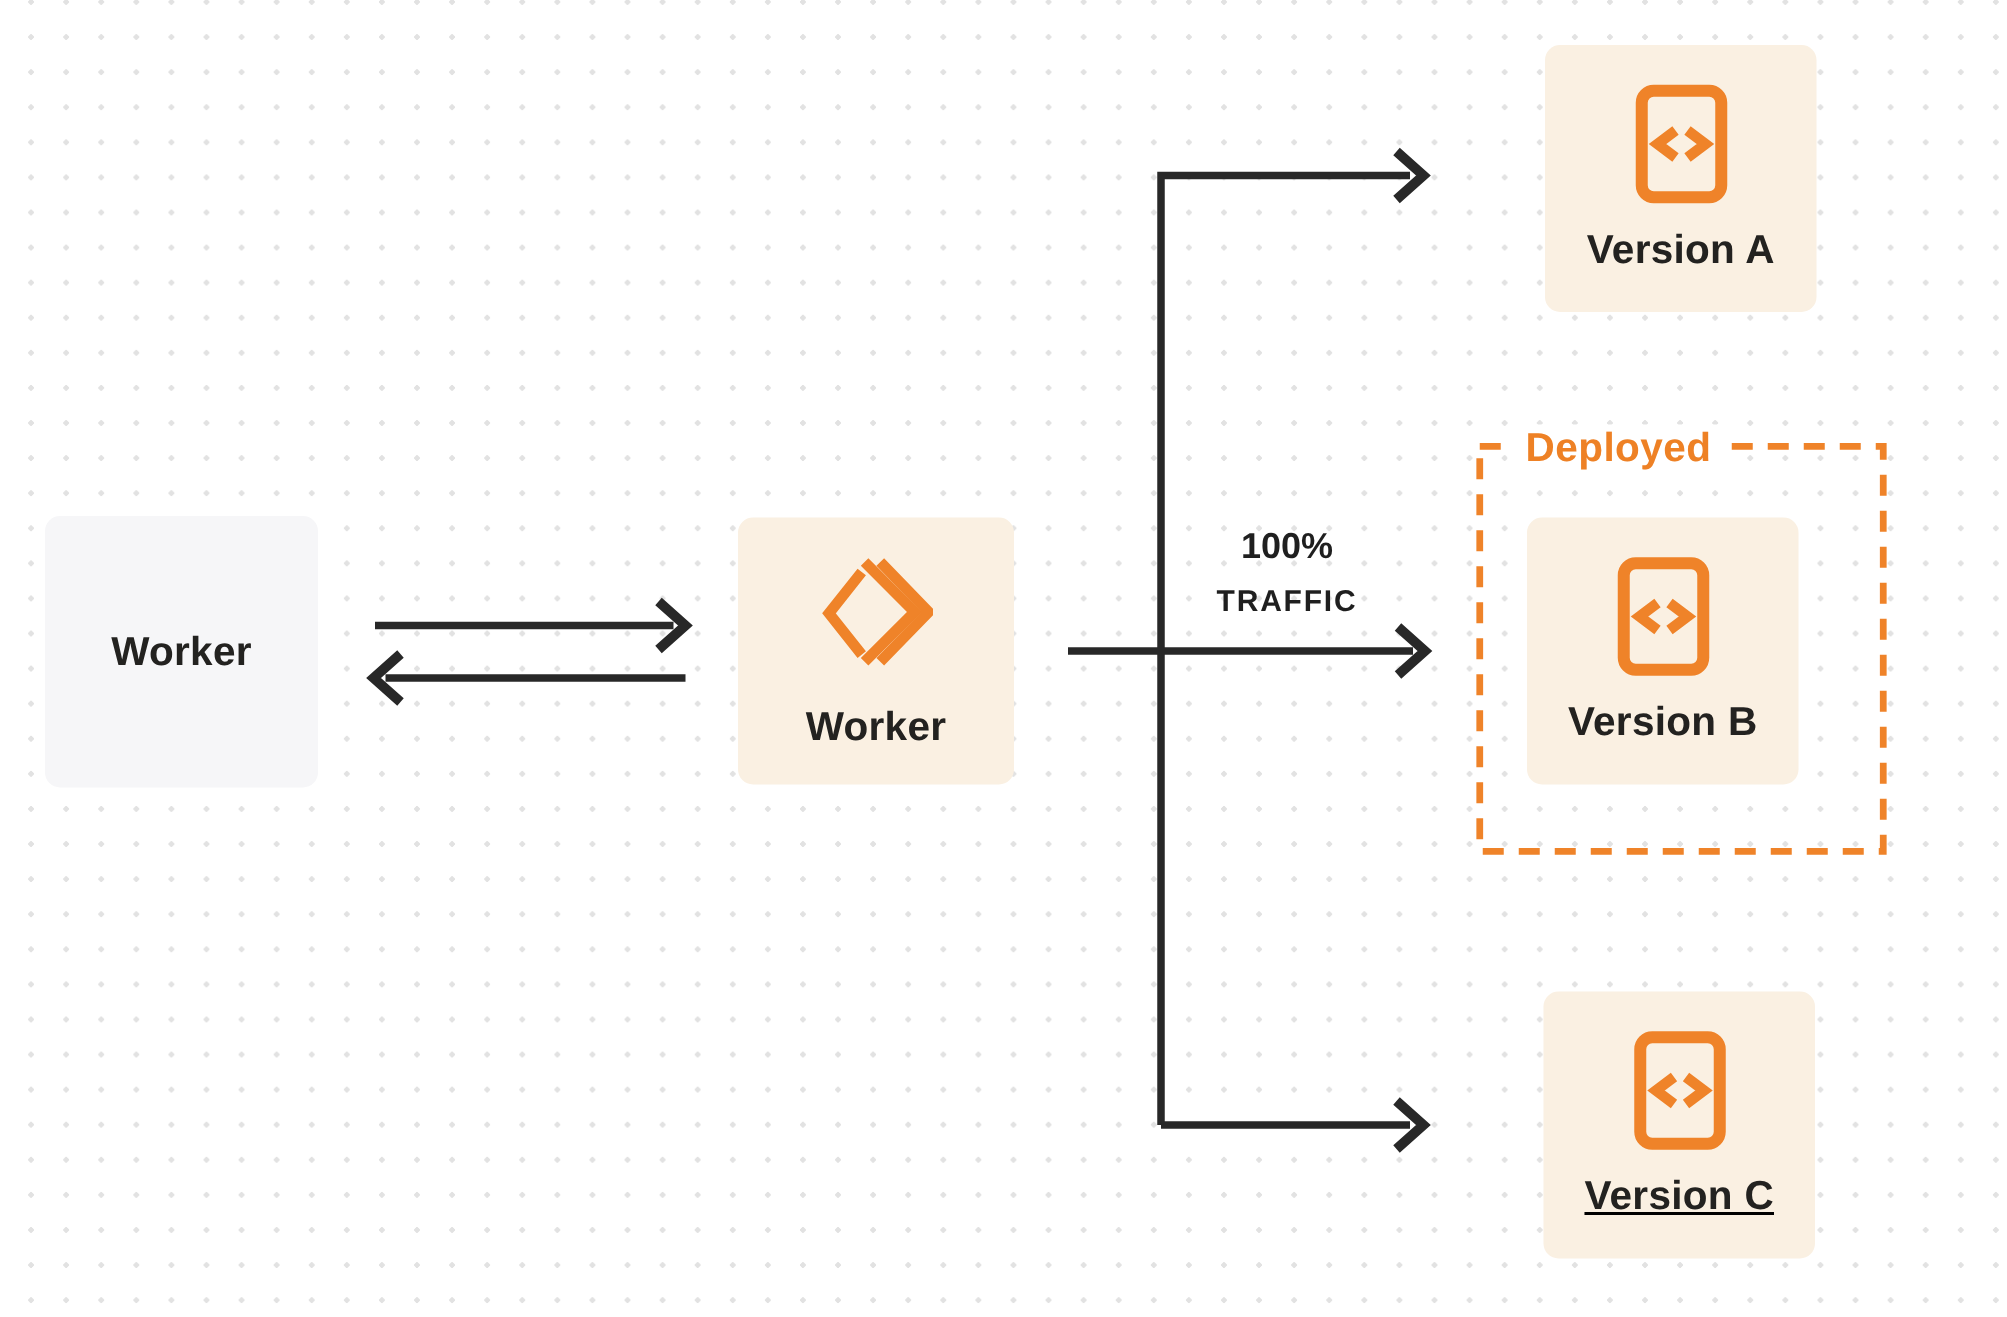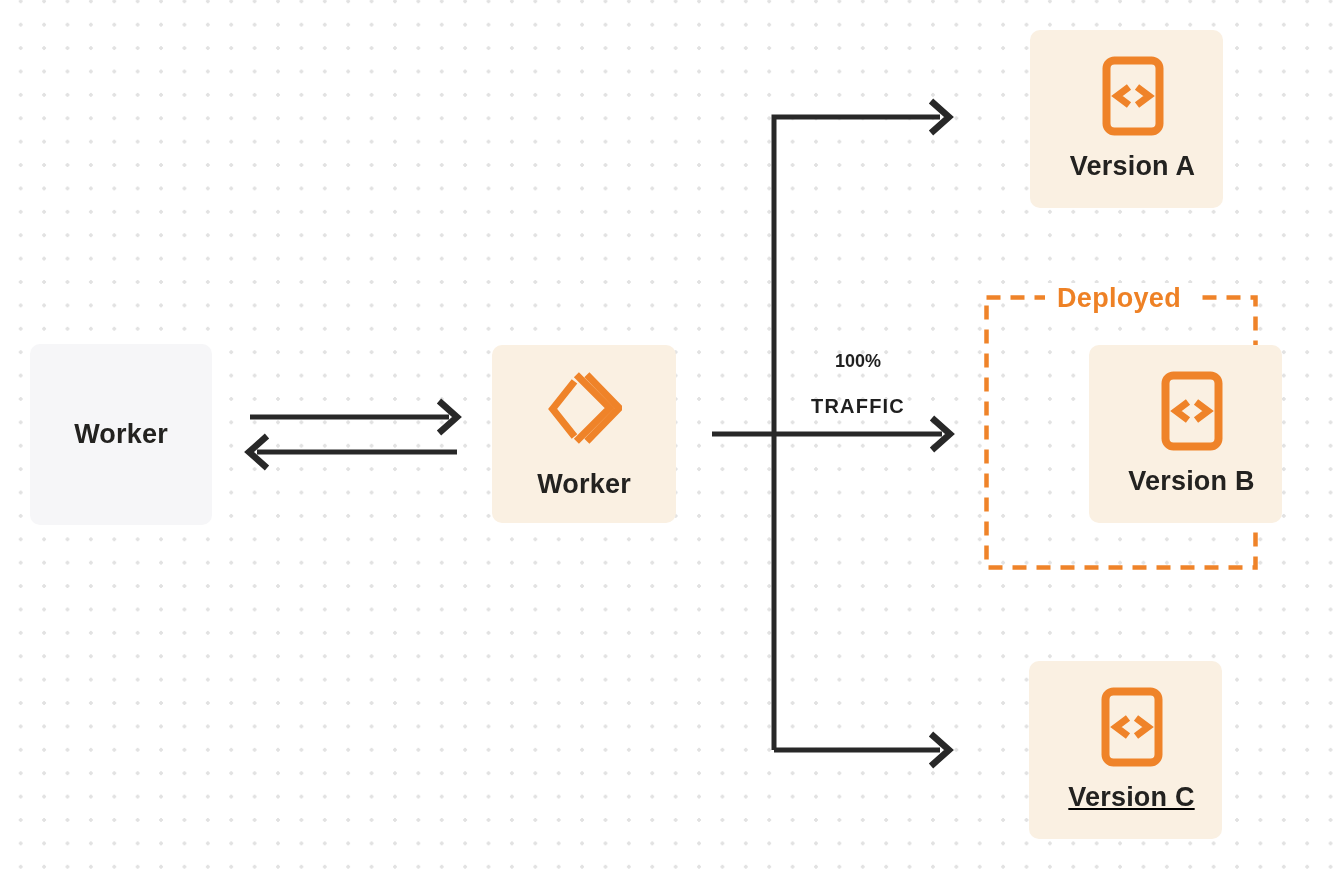--- a/index.html
+++ b/index.html
@@ -47,45 +47,44 @@
   .worker {
     left: 492px; top: 345px;
     width: 184px; height: 178px;
     background: #faf0e2;
     gap: 24px;
   }
   .version {
     width: 181px; height: 178px;
     background: #faf0e2;
     gap: 15px;
-    padding-left: 12px;
   }
   .version-a { left: 1030px; top: 30px;  }
-  .version-b { left: 1089px; top: 345px; }
+  .version-b { left: 1018px; top: 345px; }
   .version-c { left: 1029px; top: 661px; text-decoration: underline; }
   .traffic-label {
     position: absolute;
     left: 788px; top: 351px;
     width: 140px;
     text-align: center;
     color: #1f1f1f;
   }
   .traffic-percent {
-    font-size: 18px;
+    font-size: 24px;
     font-weight: 700;
   }
   .traffic-word {
-    margin-top: 23px;
+    margin-top: 11px;
     font-size: 20px;
     font-weight: 700;
     letter-spacing: 1.2px;
   }
   .deployed-label {
     position: absolute;
-    left: 984px; top: 283px;
+    left: 944px; top: 283px;
     width: 270px;
     text-align: center;
   }
   .deployed-label span {
     display: inline-block;
     background: #ffffff;
     padding: 0 12px;
     font-size: 27px;
     font-weight: 700;
     color: #ee8125;

